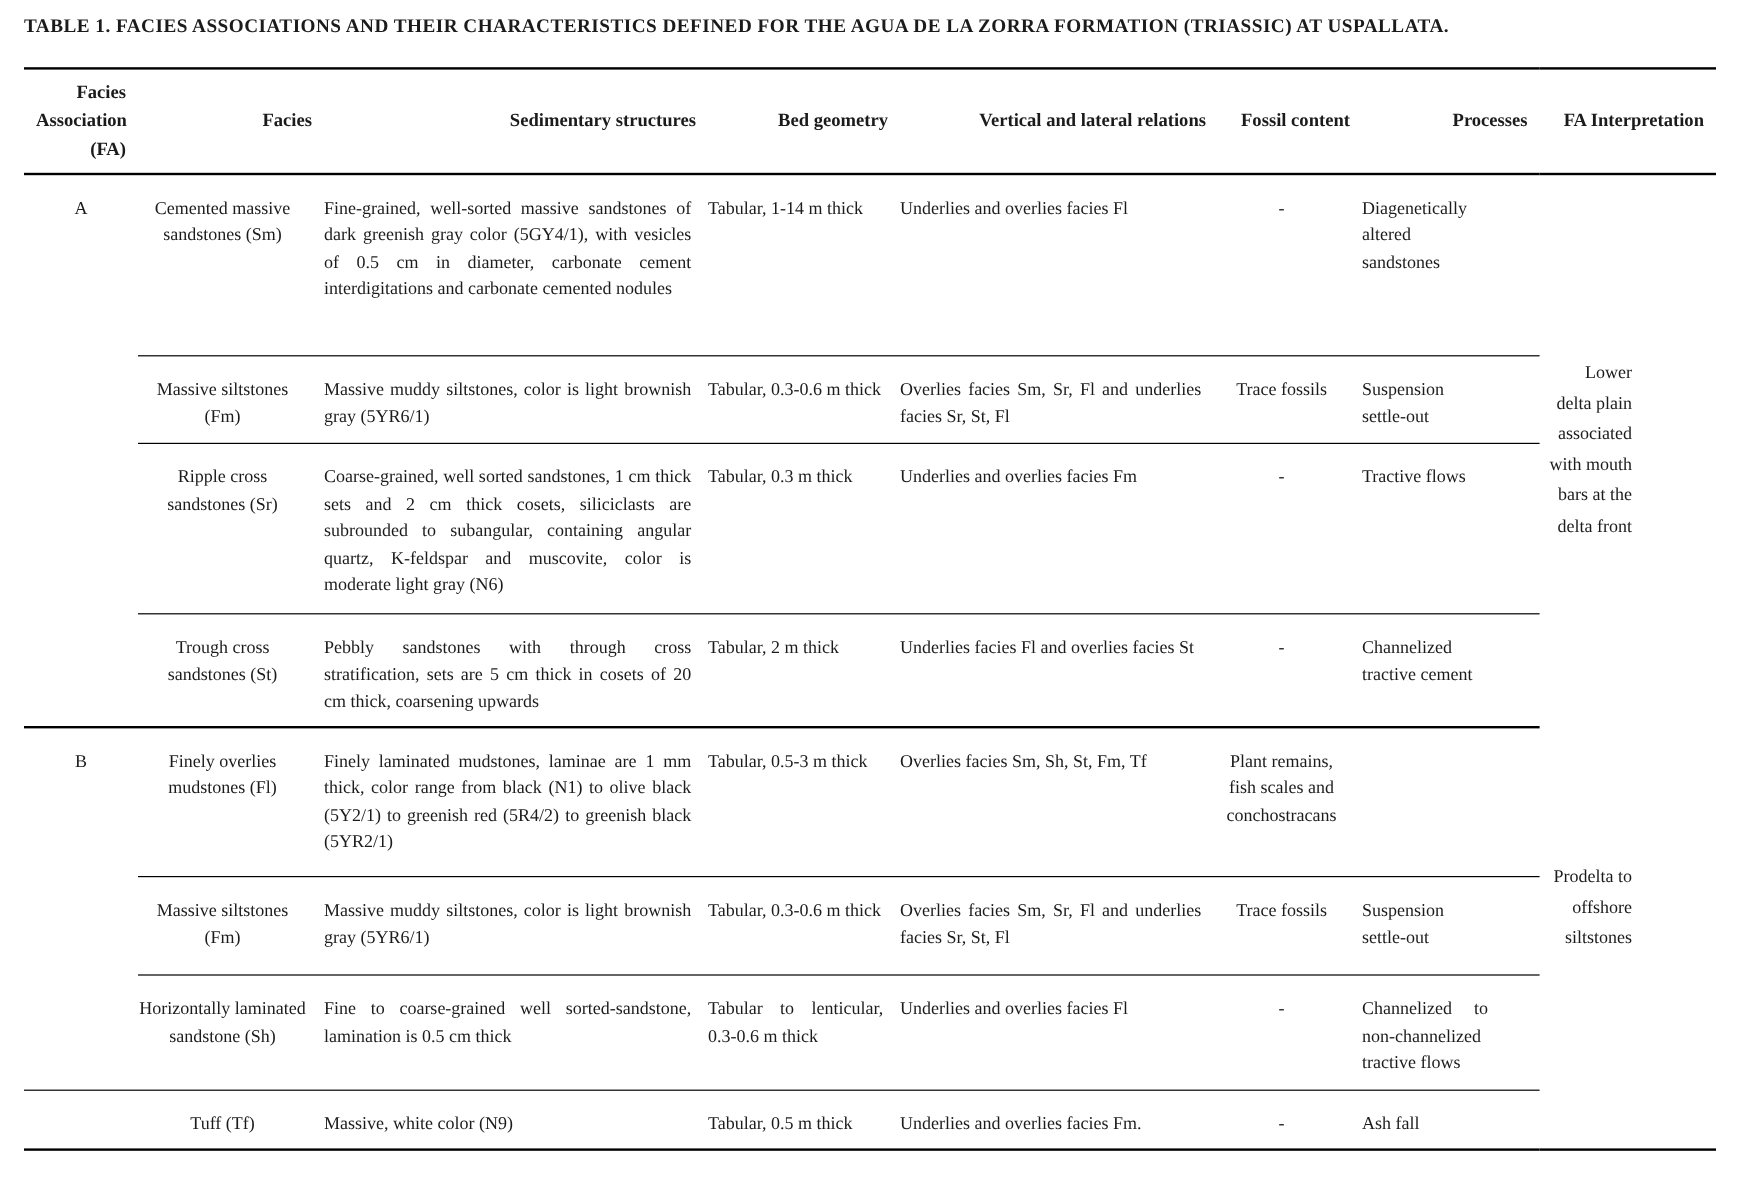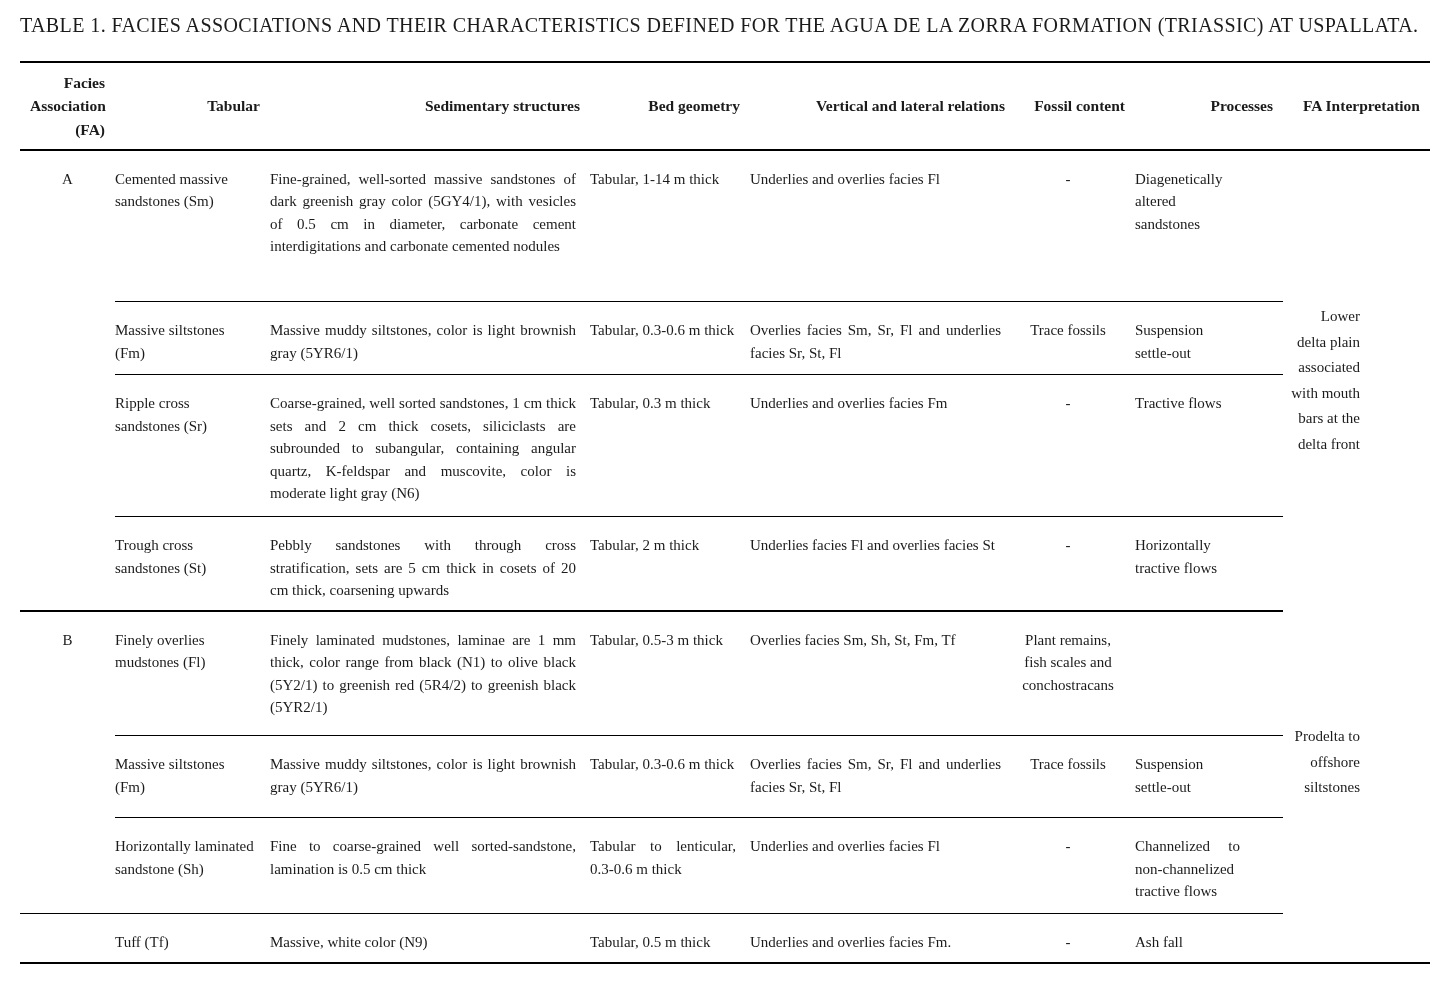--- a/index.html
+++ b/index.html
@@ -4,36 +4,36 @@
 <style>
   html, body { margin: 0; padding: 0; background: #ffffff; }
   body {
     width: 1449px; height: 993px; overflow: hidden;
     font-family: "Liberation Serif", "DejaVu Serif", serif;
     color: #1b1b1b;
     box-sizing: border-box;
     padding: 14px 0 0 20px;
   }
   .title {
-    font-size: 20px; font-weight: normal; letter-spacing: 0.4px;
+    font-size: 16px; font-weight: bold; letter-spacing: 0.4px;
     margin: 0 0 24px 0; white-space: nowrap;
   }
   table.facies {
     border-collapse: collapse; table-layout: fixed;
     width: 1410px;
   }
   th, td { box-sizing: border-box; overflow: hidden; }
   thead th {
     border-top: 2px solid #000; border-bottom: 2px solid #000;
     font-weight: bold; text-align: right; vertical-align: middle;
     font-size: 15.5px; line-height: 1.5; padding: 8px 10px;
   }
   tr.hdr { height: 77px; }
   td {
-    vertical-align: top; text-align: left;
+    vertical-align: top; text-align: center;
     font-size: 15px; line-height: 1.5;
     padding: 17px 14px 8px 0;
   }
   
   tr.rh1 { height: 152px; }
   tr.rh2 { height: 73px; }
   tr.rh3 { height: 142px; }
   tr.rh4 { height: 93px; font-family: Liberation Serif, serif; }
   tr.rh5 { height: 125px; }
   tr.rh6 { height: 82px; }
@@ -65,21 +65,21 @@
       <col style="width:320px">
       <col style="width:160px">
     <col style="width:265px">
       <col style="width:120px">
       <col style="width:148px">
       <col style="width:147px">
   </colgroup>
   <thead>
     <tr class="hdr">
       <th>Facies Association (FA)</th>
-      <th>Tabular</th>
+      <th>Facies</th>
       <th>Sedimentary structures</th>
       <th>Bed geometry</th>
       <th>Vertical and lateral relations</th>
       <th>Fossil content</th>
       <th>Processes</th>
       <th>FA Interpretation</th>
     </tr>
   </thead>
   <tbody>
 
@@ -108,21 +108,21 @@
       <td class="c5 inner-sep">Underlies and overlies facies Fm</td>
       <td class="c6 inner-sep">-</td>
       <td class="c7 inner-sep">Tractive flows</td>
     </tr>
     <tr class="rh4">
       <td class="c2 inner-sep">Trough cross sandstones (St)</td>
       <td class="c3 inner-sep">Pebbly sandstones with through cross stratification, sets are 5 cm thick in cosets of 20 cm thick, coarsening upwards</td>
       <td class="c4 inner-sep">Tabular, 2 m thick</td>
       <td class="c5 inner-sep">Underlies facies Fl and overlies facies St</td>
       <td class="c6 inner-sep">-</td>
-      <td class="c7 inner-sep">Horizontally tractive flows</td>
+      <td class="c7 inner-sep">Channelized tractive cement</td>
     </tr>
 
     <tr class="rh5">
       <td class="c1 group-sep" rowspan="3">B</td>
       <td class="c2 group-sep">Finely overlies mudstones (Fl)</td>
       <td class="c3 group-sep">Finely laminated mudstones, laminae are 1 mm thick, color range from black (N1) to olive black (5Y2/1) to greenish red (5R4/2) to greenish black (5YR2/1)</td>
       <td class="c4 group-sep">Tabular, 0.5-3 m thick</td>
       <td class="c5 group-sep">Overlies facies Sm, Sh, St, Fm, Tf</td>
       <td class="c6 group-sep">Plant remains, fish scales and conchostracans</td>
       <td class="c7 group-sep"></td>

